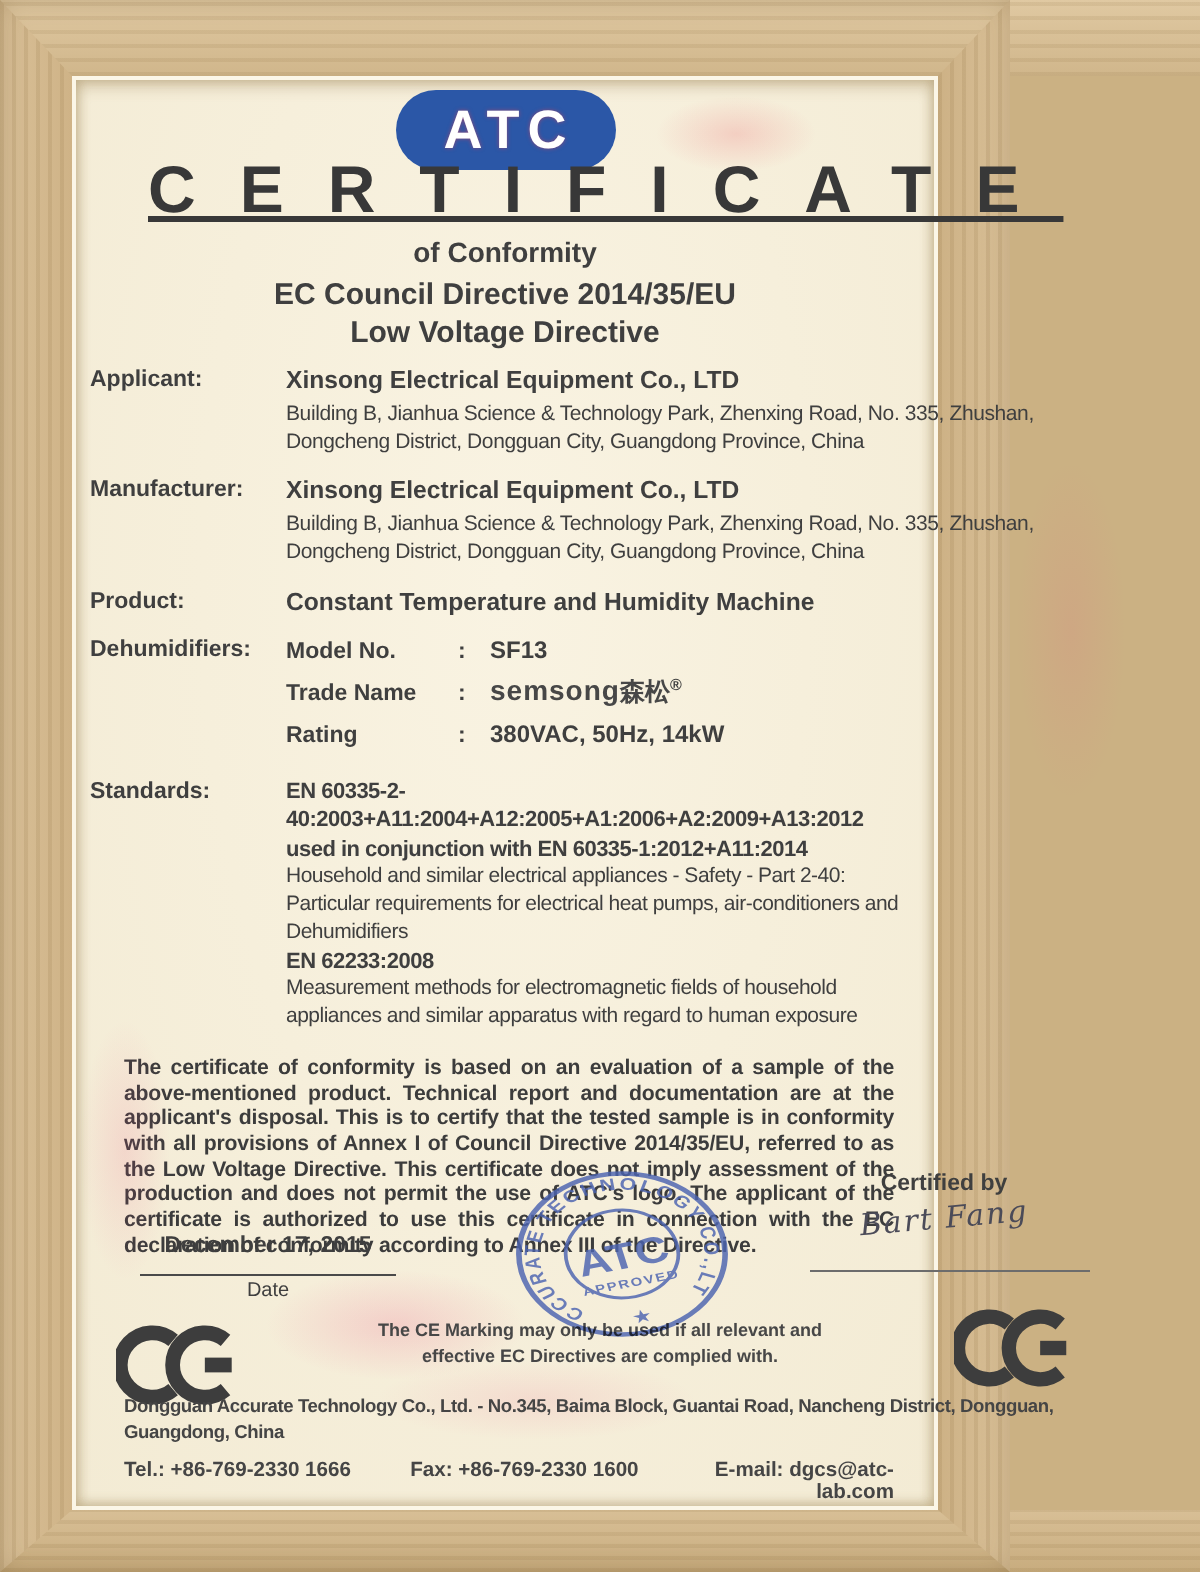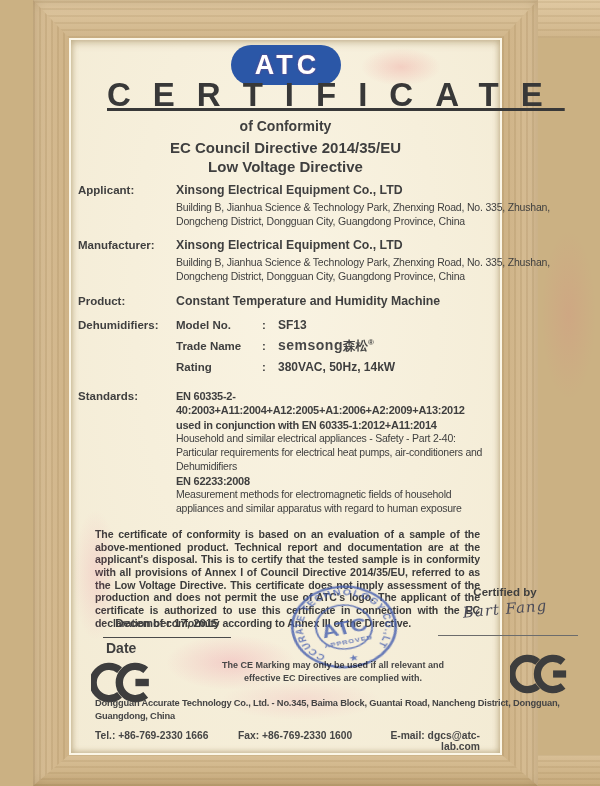--- a/index.html
+++ b/index.html
@@ -1,17 +1,17 @@
 <!DOCTYPE html>
 <html><head>
 <meta charset="utf-8">
 <style>
   html,body{margin:0;padding:0;}
   body{width:600px;height:786px;overflow:hidden;background:#cbb183;font-family:"Liberation Sans",sans-serif;}
-  .scene{position:relative;width:505px;height:786px;margin-left:33px;}
+  .scene{position:relative;width:505px;height:786px;}
 
   
   .frame-top,.frame-bottom,.frame-left,.frame-right{position:absolute;z-index:1;}
   .frame-top{left:0;top:0;width:600px;height:38px;
     background:repeating-linear-gradient(0deg,rgba(120,90,40,.10) 0 2px,rgba(255,255,255,0) 2px 7px),
                linear-gradient(180deg,#e0c9a2,#d0b68b);}
   .frame-bottom{left:0;bottom:0;width:600px;height:31px;
     background:repeating-linear-gradient(0deg,rgba(120,90,40,.10) 0 2px,rgba(255,255,255,0) 2px 6px),
                linear-gradient(0deg,#c8ac7e,#d8bf96);}
   .frame-left{left:0;top:0;width:36px;height:786px;z-index:2;
@@ -70,22 +70,22 @@
   .bottom-zone{position:absolute;left:0;right:0;bottom:0;height:180px;z-index:6;}
   .certified-label{position:absolute;top:13px;left:364px;width:140px;text-align:center;
     font-weight:bold;font-size:11.5px;}
   .signature{position:absolute;top:27px;left:364px;width:140px;text-align:center;
     font-family:"DejaVu Serif",serif;font-style:italic;font-size:15px;color:#4b4b58;
     transform:rotate(-5deg);letter-spacing:1px;}
   .sig-line{position:absolute;top:62px;left:367px;width:140px;border-top:1px solid #6c6c6c;}
   .date-value{position:absolute;top:44px;left:35px;width:122px;text-align:center;
     font-weight:bold;font-size:11.5px;}
   .date-line{position:absolute;top:64px;left:32px;width:128px;border-top:1.5px solid #4a4a4a;}
-  .date-label{position:absolute;top:67px;left:35px;width:122px;
-    font-weight:bold;font-size:14px;}
+  .date-label{position:absolute;top:67px;left:35px;width:122px;text-align:center;
+    font-weight:normal;font-size:10px;}
   .ce-left{position:absolute;left:20px;top:86px;width:64px;height:47px;}
   .ce-right{position:absolute;left:439px;top:78px;width:62px;height:46px;}
   .ce-notice{position:absolute;left:147px;top:86px;width:230px;text-align:center;
     font-weight:bold;font-size:9px;line-height:1.45;color:#474747;}
   .stamp{position:absolute;left:213px;top:-6px;width:120px;height:120px;
     transform:scaleY(.78) rotate(-14deg);opacity:.82;mix-blend-mode:multiply;z-index:7;}
   .footer-address{position:absolute;left:24px;top:124px;right:2px;
     font-weight:bold;font-size:9.3px;letter-spacing:-.2px;line-height:1.35;color:#454545;}
   .footer-address .nowrap{white-space:nowrap;}
   .contacts{position:absolute;left:24px;right:20px;top:157px;display:flex;

